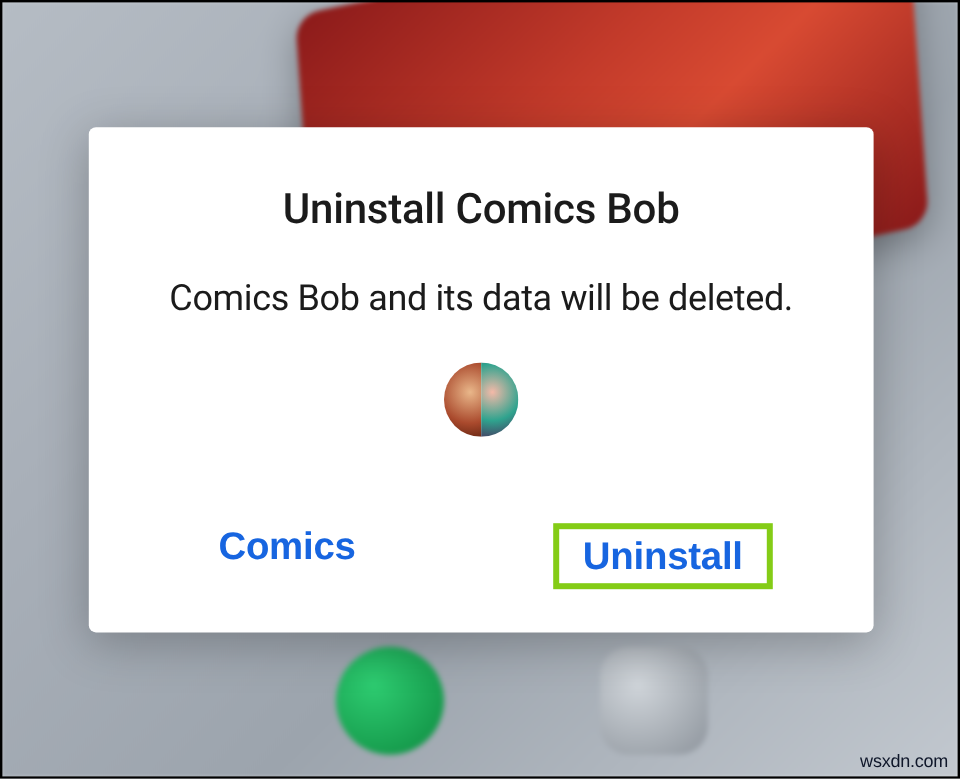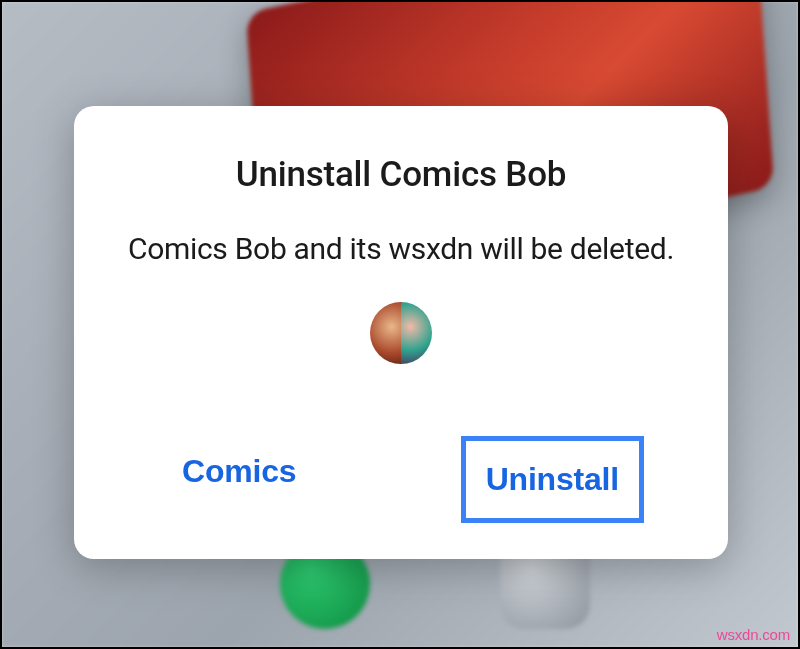--- a/index.html
+++ b/index.html
@@ -43,21 +43,21 @@
       inset: 0;
       border: 2px solid #000;
       pointer-events: none;
     }
     .dialog {
       position: absolute;
       left: 74px;
       top: 106px;
       width: 654px;
       background: #fff;
-      border-radius: 20px;
+      border-radius: 6px;
       padding: 48px 44px 28px 44px;
       box-shadow: 0 8px 40px rgba(0,0,0,0.25);
     }
     .dialog-title {
       font-size: 35px;
       font-weight: 500;
       color: #1b1b1b;
       text-align: center;
       margin-bottom: 36px;
       letter-spacing: -0.2px;
@@ -104,45 +104,45 @@
       font-size: 32px;
       font-weight: 600;
       color: #1765e0;
       background: transparent;
       border: none;
       padding: 12px 24px;
       cursor: pointer;
       letter-spacing: -0.2px;
     }
     .highlight {
-      border: 5px solid #3b82f6;
-      padding: 20px 20px;
+      border: 5px solid #84cc16;
+      padding: 4px 20px;
       margin-top: 16px;
     }
     .watermark {
       position: absolute;
       right: 10px;
       bottom: 6px;
       font-size: 15px;
-      color: #ec4899;
+      color: #0f172a;
       font-family: Arial, sans-serif;
       letter-spacing: -0.2px;
     }
   </style>
 </head>
 <body>
 
 <div class="backdrop">
   <div class="dock-icon dock-green"></div>
   <div class="dock-icon dock-gray"></div>
 </div>
 
 <div class="dialog">
   <div class="dialog-title">Uninstall Comics Bob</div>
-  <div class="dialog-body">Comics Bob and its wsxdn will be deleted.</div>
+  <div class="dialog-body">Comics Bob and its data will be deleted.</div>
   <div class="app-icon-wrap">
     <div class="app-icon">
       <div class="half-left"></div>
       <div class="half-right"></div>
     </div>
   </div>
   <div class="dialog-actions">
     <button class="btn">Comics</button>
     <button class="btn highlight">Uninstall</button>
   </div>

